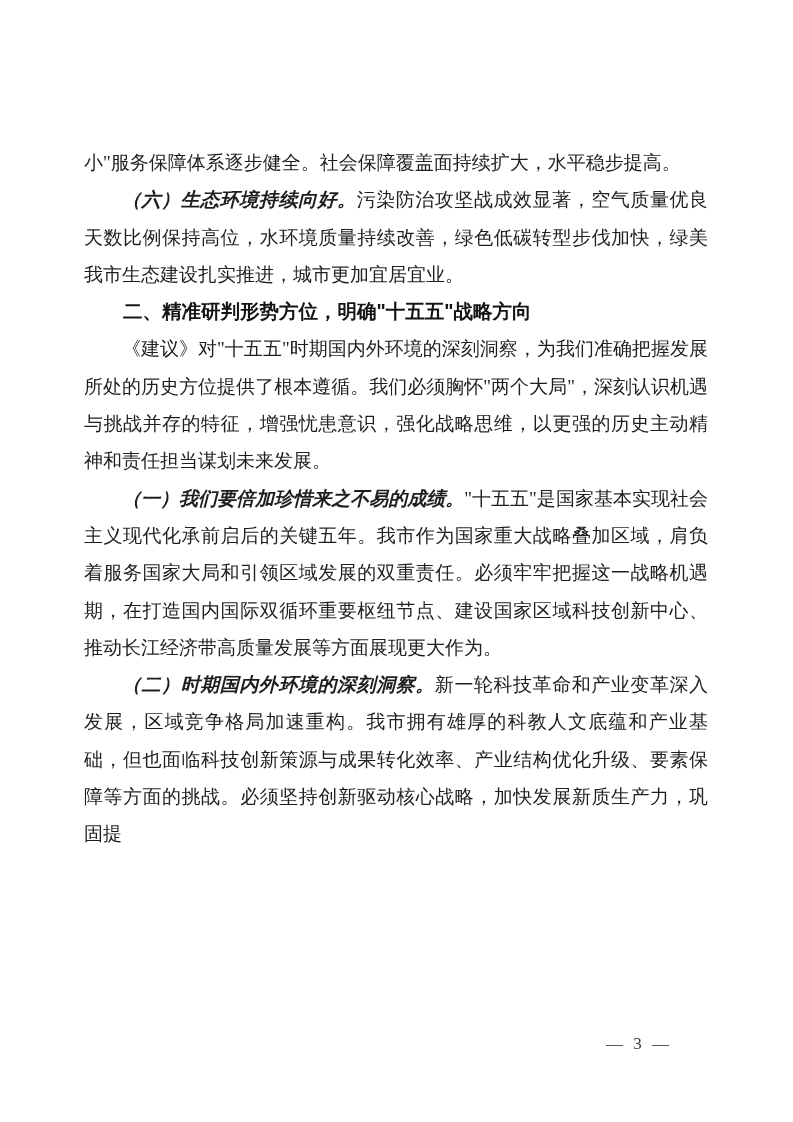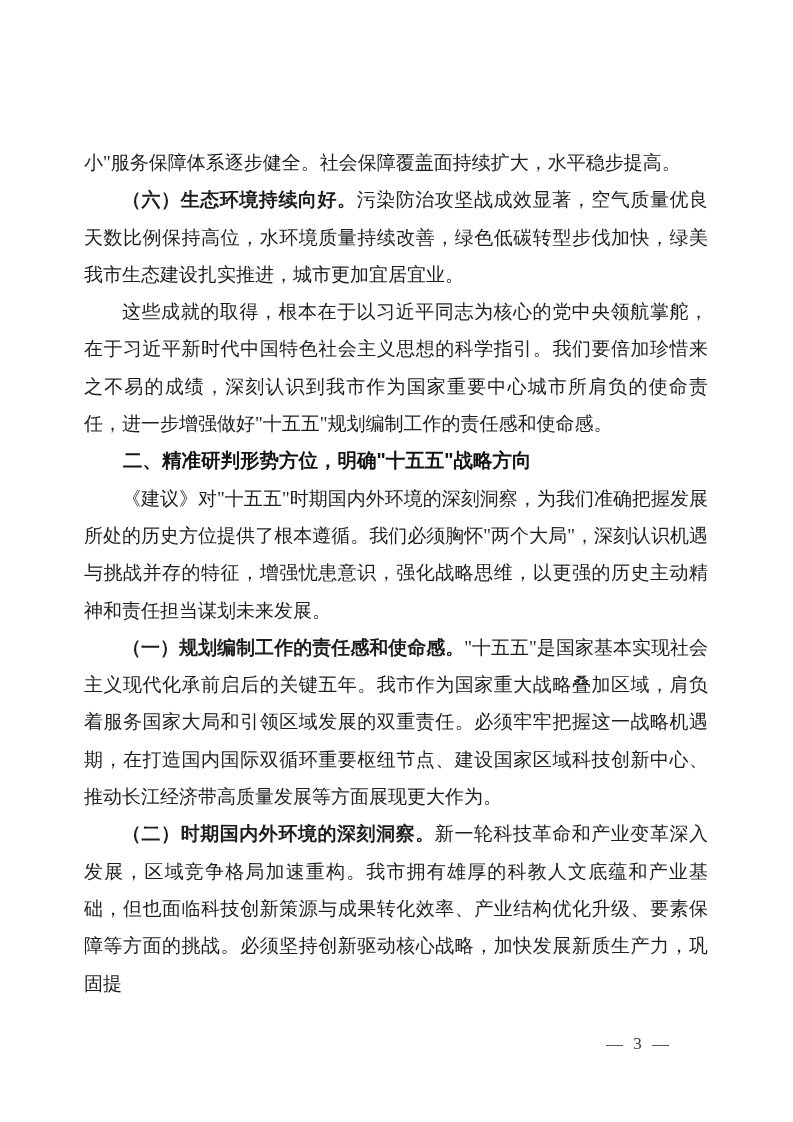--- a/index.html
+++ b/index.html
@@ -33,20 +33,21 @@
   .para {
     margin: 0;
     padding: 0;
     text-indent: 2em;
   }
   .para.carryover {
     text-indent: 0;
   }
   .lead {
     font-weight: 700;
+    font-style: italic;
   }
   .heading {
     margin: 0;
     padding: 0;
     text-indent: 2em;
     font-weight: 700;
     font-family: "Liberation Sans", "DejaVu Sans", sans-serif;
     font-size: 19.5px;
     line-height: 37.3px;
     color: #141414;
@@ -66,26 +67,25 @@
 </head>
 <body>
 
 <div class="page">
   <section class="body-text">
 
     <p class="para carryover">小"服务保障体系逐步健全。社会保障覆盖面持续扩大，水平稳步提高。</p>
 
     <p class="para"><span class="lead">（六）生态环境持续向好。</span><span>污染防治攻坚战成效显著，空气质量优良天数比例保持高位，水环境质量持续改善，绿色低碳转型步伐加快，绿美我市生态建设扎实推进，城市更加宜居宜业。</span></p>
 
-    <p class="para">这些成就的取得，根本在于以习近平同志为核心的党中央领航掌舵，在于习近平新时代中国特色社会主义思想的科学指引。我们要倍加珍惜来之不易的成绩，深刻认识到我市作为国家重要中心城市所肩负的使命责任，进一步增强做好"十五五"规划编制工作的责任感和使命感。</p>
 
     <h2 class="heading">二、精准研判形势方位，明确"十五五"战略方向</h2>
 
     <p class="para">《建议》对"十五五"时期国内外环境的深刻洞察，为我们准确把握发展所处的历史方位提供了根本遵循。我们必须胸怀"两个大局"，深刻认识机遇与挑战并存的特征，增强忧患意识，强化战略思维，以更强的历史主动精神和责任担当谋划未来发展。</p>
 
-    <p class="para"><span class="lead">（一）规划编制工作的责任感和使命感。</span><span>"十五五"是国家基本实现社会主义现代化承前启后的关键五年。我市作为国家重大战略叠加区域，肩负着服务国家大局和引领区域发展的双重责任。必须牢牢把握这一战略机遇期，在打造国内国际双循环重要枢纽节点、建设国家区域科技创新中心、推动长江经济带高质量发展等方面展现更大作为。</span></p>
+    <p class="para"><span class="lead">（一）我们要倍加珍惜来之不易的成绩。</span><span>"十五五"是国家基本实现社会主义现代化承前启后的关键五年。我市作为国家重大战略叠加区域，肩负着服务国家大局和引领区域发展的双重责任。必须牢牢把握这一战略机遇期，在打造国内国际双循环重要枢纽节点、建设国家区域科技创新中心、推动长江经济带高质量发展等方面展现更大作为。</span></p>
 
     <p class="para"><span class="lead">（二）时期国内外环境的深刻洞察。</span><span>新一轮科技革命和产业变革深入发展，区域竞争格局加速重构。我市拥有雄厚的科教人文底蕴和产业基础，但也面临科技创新策源与成果转化效率、产业结构优化升级、要素保障等方面的挑战。必须坚持创新驱动核心战略，加快发展新质生产力，巩固提</span></p>
 
   </section>
 
   <footer class="page-footer">— 3 —</footer>
 </div>
 
 </body></html>

